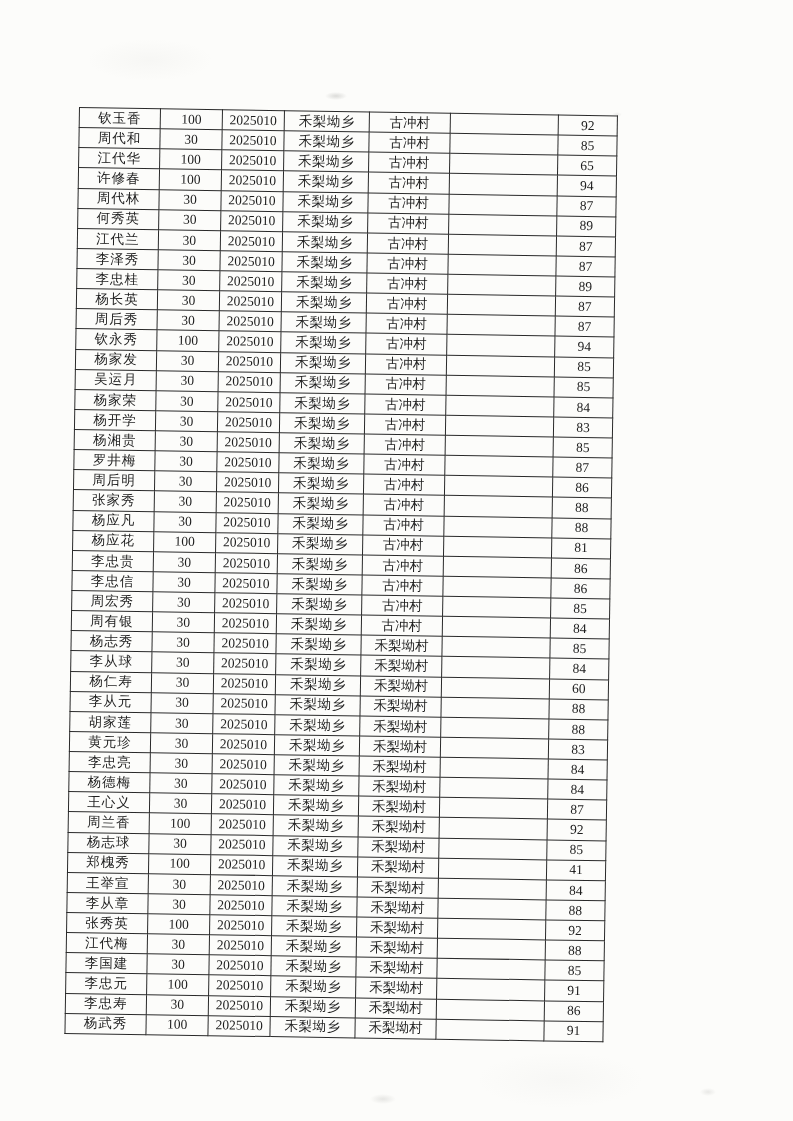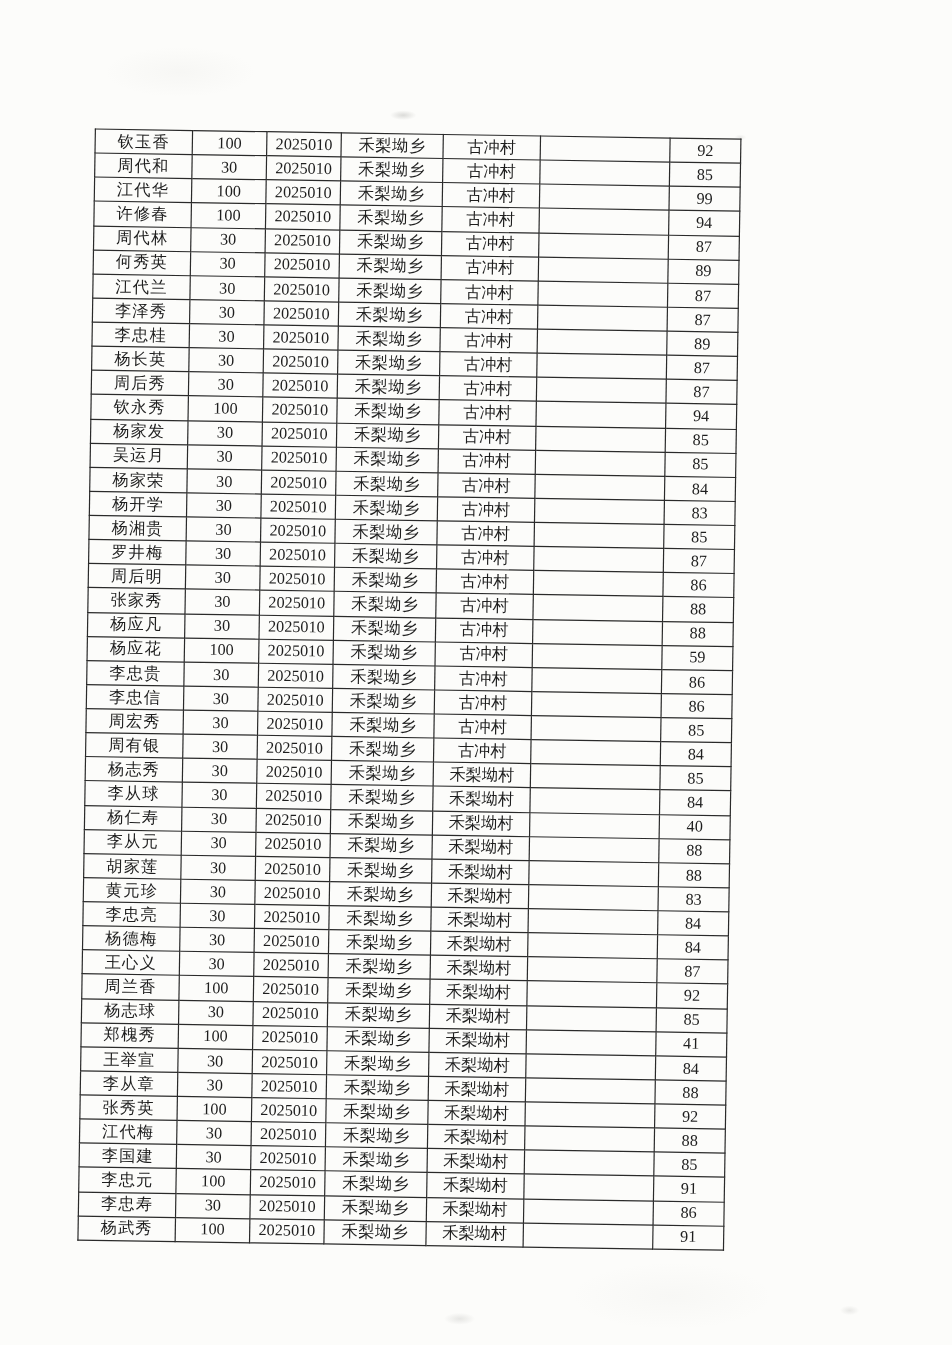--- a/index.html
+++ b/index.html
@@ -103,21 +103,21 @@
             <td class="col5"></td>
             <td class="col6">85</td>
           </tr>
           <tr>
             <td class="col0">江代华</td>
             <td class="col1">100</td>
             <td class="col2">2025010</td>
             <td class="col3">禾梨坳乡</td>
             <td class="col4">古冲村</td>
             <td class="col5"></td>
-            <td class="col6">99</td>
+            <td class="col6">65</td>
           </tr>
           <tr>
             <td class="col0">许修春</td>
             <td class="col1">100</td>
             <td class="col2">2025010</td>
             <td class="col3">禾梨坳乡</td>
             <td class="col4">古冲村</td>
             <td class="col5"></td>
             <td class="col6">94</td>
           </tr>
@@ -274,21 +274,21 @@
             <td class="col5"></td>
             <td class="col6">88</td>
           </tr>
           <tr>
             <td class="col0">杨应花</td>
             <td class="col1">100</td>
             <td class="col2">2025010</td>
             <td class="col3">禾梨坳乡</td>
             <td class="col4">古冲村</td>
             <td class="col5"></td>
-            <td class="col6">59</td>
+            <td class="col6">81</td>
           </tr>
           <tr>
             <td class="col0">李忠贵</td>
             <td class="col1">30</td>
             <td class="col2">2025010</td>
             <td class="col3">禾梨坳乡</td>
             <td class="col4">古冲村</td>
             <td class="col5"></td>
             <td class="col6">86</td>
           </tr>
@@ -337,21 +337,21 @@
             <td class="col5"></td>
             <td class="col6">84</td>
           </tr>
           <tr>
             <td class="col0">杨仁寿</td>
             <td class="col1">30</td>
             <td class="col2">2025010</td>
             <td class="col3">禾梨坳乡</td>
             <td class="col4">禾梨坳村</td>
             <td class="col5"></td>
-            <td class="col6">40</td>
+            <td class="col6">60</td>
           </tr>
           <tr>
             <td class="col0">李从元</td>
             <td class="col1">30</td>
             <td class="col2">2025010</td>
             <td class="col3">禾梨坳乡</td>
             <td class="col4">禾梨坳村</td>
             <td class="col5"></td>
             <td class="col6">88</td>
           </tr>

